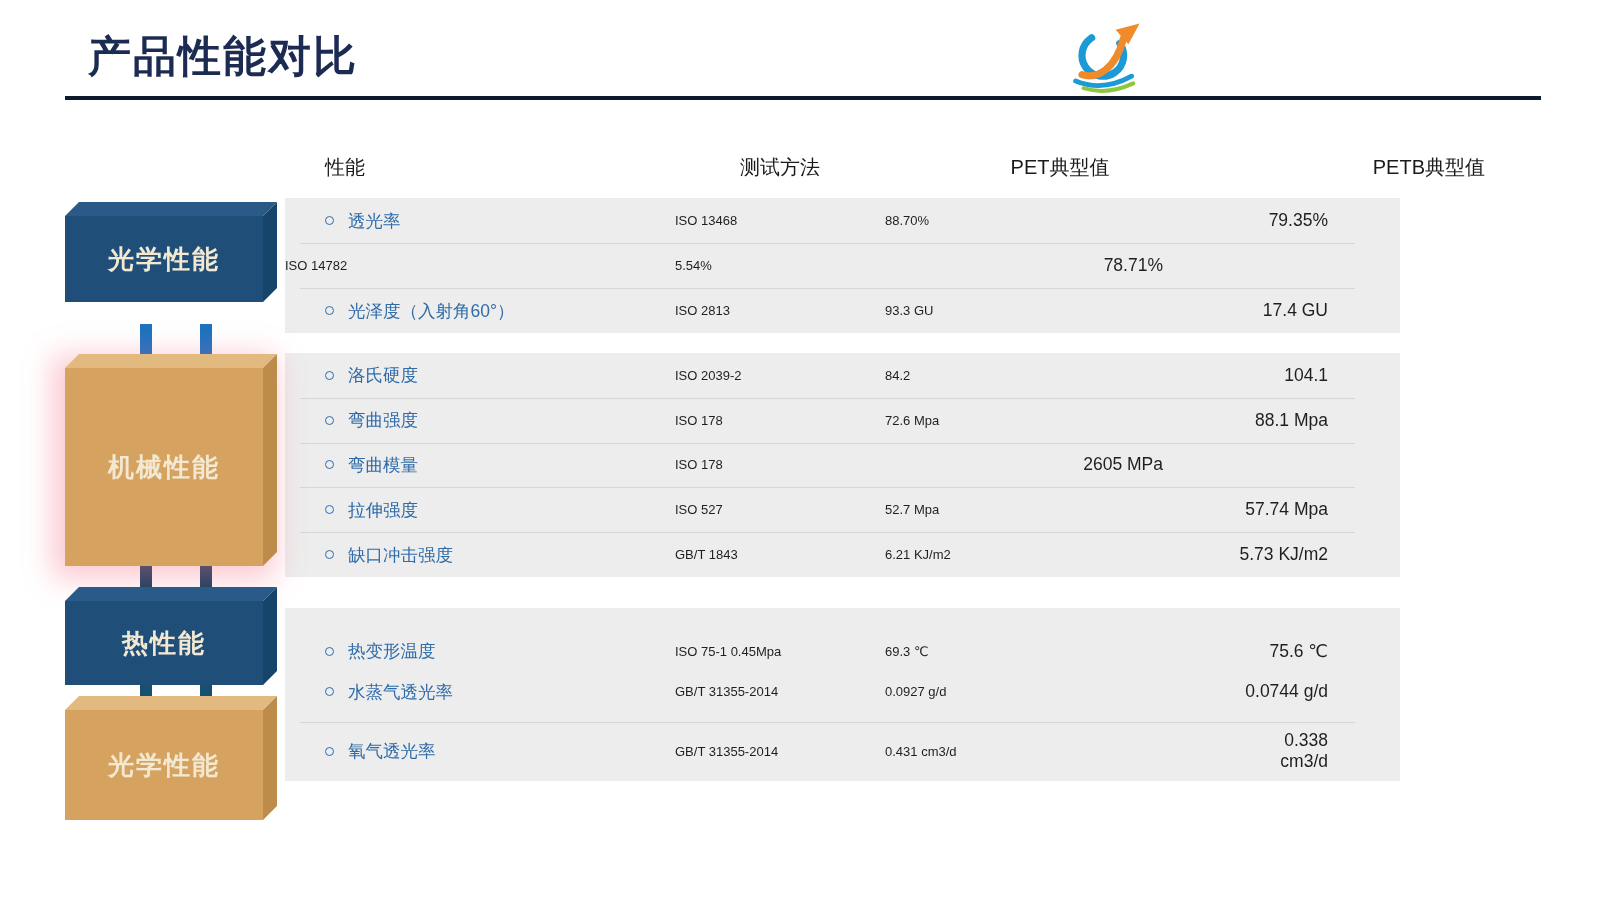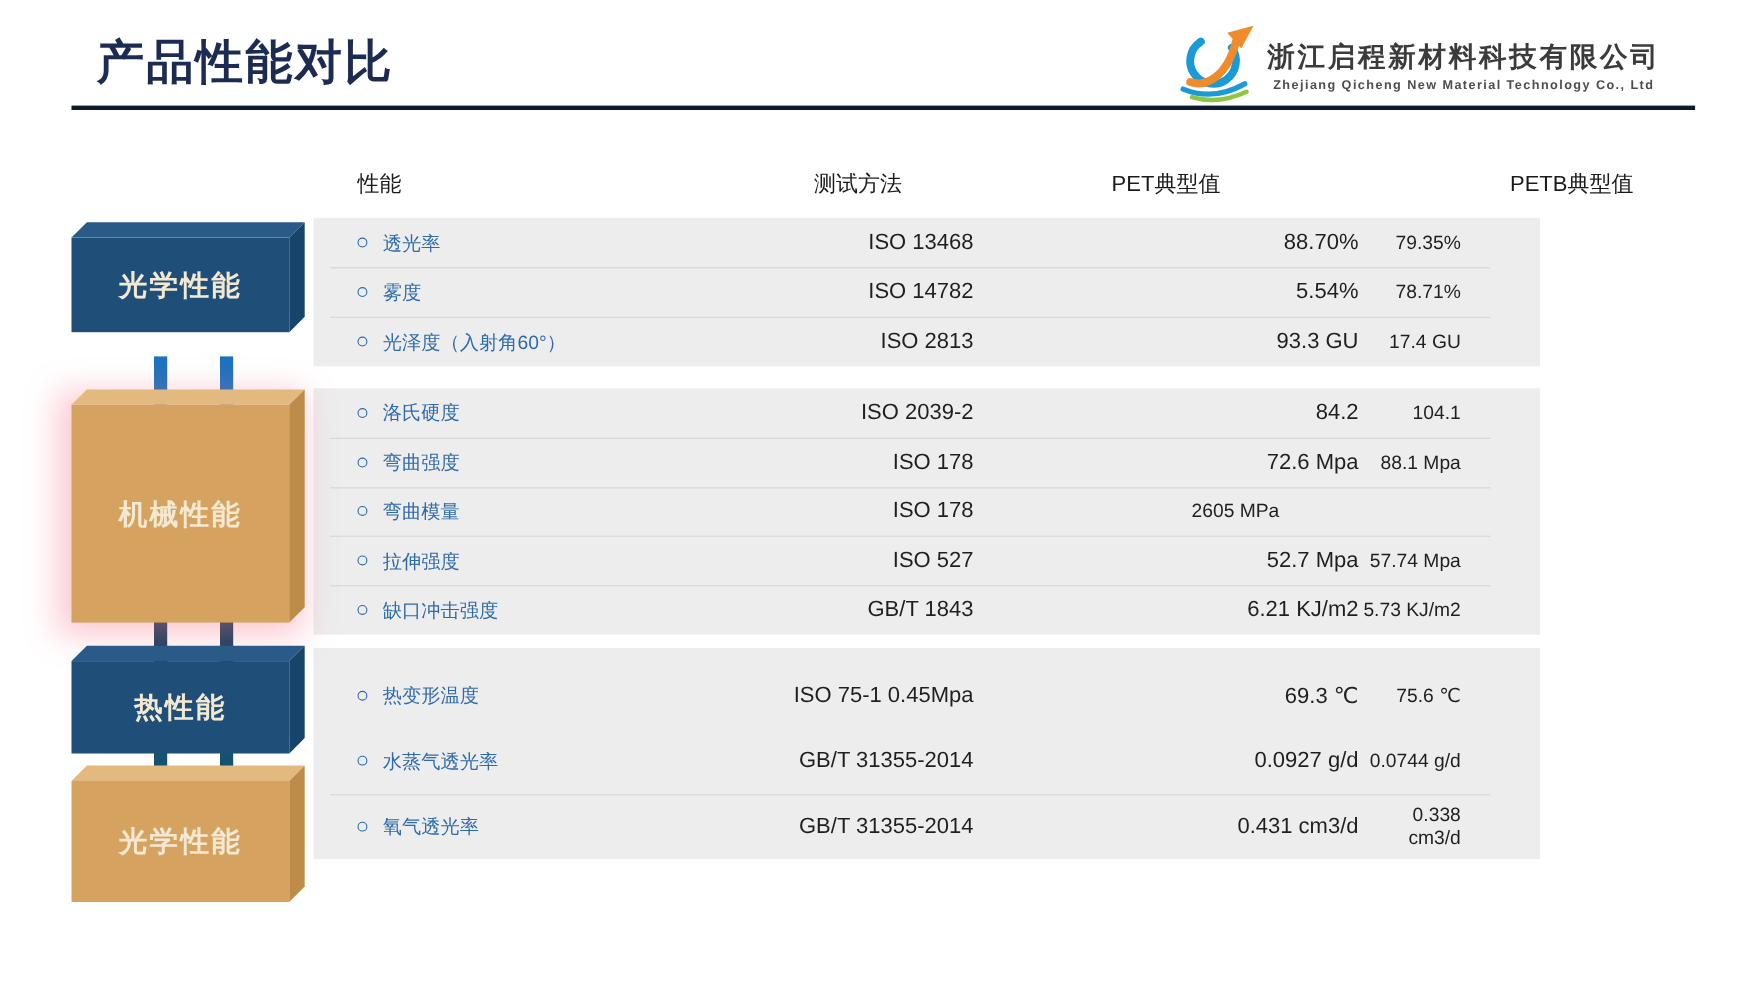--- a/index.html
+++ b/index.html
@@ -32,36 +32,36 @@
   .tbl-header .h-method,.tbl-header .h-pet{text-align:center;}
   .tbl-header .h-petb{text-align:right;padding-right:48px;}
 
   
   .panel{
     position:absolute;left:285px;width:1115px;background:#ededed;
     display:flex;flex-direction:column;z-index:1;
   }
   .panel-0{top:198px;height:135px;}
   .panel-1{top:353px;height:224px;}
-  .panel-2{top:589px;height:86px;}
+  .panel-2{top:608px;height:86px;}
   .panel-3{top:662px;height:119px;}
   .row{
     flex:1;display:grid;grid-template-columns:390px 210px 350px 1fr;
     align-items:center;position:relative;
   }
   .row + .row::before{
     content:"";position:absolute;top:0;left:15px;right:45px;height:1px;background:#d6d6d6;
   }
   .c-prop{display:flex;align-items:center;padding-left:40px;gap:14px;}
   .bullet{
     width:9px;height:9px;border:1.6px solid #2f6ba8;border-radius:50%;
     box-sizing:border-box;flex:0 0 auto;
   }
   .prop-label{font-size:17.5px;color:#2f6ba8;}
-  .c-method,.c-pet{text-align:right;font-size:20px;color:#1f1f1f;}
+  .c-method,.c-pet{text-align:left;font-size:13px;color:#1f1f1f;}
   .c-petb{text-align:right;padding-right:72px;font-size:17.5px;color:#1f1f1f;}
 
   
   .box{
     position:absolute;left:65px;width:198px;display:flex;align-items:center;justify-content:center;
     z-index:3;
   }
   .box-label{font-size:26px;font-weight:700;color:#f3e9d2;letter-spacing:2px;}
   .box::before{
     content:"";position:absolute;left:7px;top:-14px;width:100%;height:14px;transform:skewX(-45deg);
@@ -98,24 +98,20 @@
   <div class="logo">
     <span>
       <svg width="80" height="74" viewBox="0 0 100 92">
         <circle cx="46" cy="44" r="26" fill="none" stroke="#1b9ad6" stroke-width="9" stroke-dasharray="123 41" stroke-linecap="round" transform="rotate(-35 46 44)"></circle>
         <path d="M 20 68 C 38 74, 62 62, 72 22" fill="none" stroke="#ef8b2a" stroke-width="9" stroke-linecap="round"></path>
         <polygon points="62,12 92,4 78,30" fill="#ef8b2a"></polygon>
         <path d="M 12 76 Q 46 90 82 70" fill="none" stroke="#1b9ad6" stroke-width="6" stroke-linecap="round"></path>
         <path d="M 22 85 Q 52 94 84 79" fill="none" stroke="#8dc63f" stroke-width="5" stroke-linecap="round"></path>
       </svg>
     </span>
-    <div class="logo-text">
-      <span class="logo-cn">浙江启程新材料科技有限公司</span>
-      <span class="logo-en">Zhejiang Qicheng New Material Technology Co., Ltd</span>
-    </div>
   </div>
 
   <div class="header-rule"></div>
 
   <div class="tbl-header">
     <span class="h-prop">性能</span>
     <span class="h-method">测试方法</span>
     <span class="h-pet">PET典型值</span>
     <span class="h-petb">PETB典型值</span>
   </div>
@@ -145,24 +141,20 @@
         <div class="row">
           <div class="c-prop">
             <span class="bullet"></span>
             <span class="prop-label">透光率</span>
           </div>
           <div class="c-method">ISO 13468</div>
           <div class="c-pet">88.70%</div>
           <div class="c-petb">79.35%</div>
         </div>
         <div class="row">
-          <div class="c-prop">
-            <span class="bullet"></span>
-            <span class="prop-label">雾度</span>
-          </div>
           <div class="c-method">ISO 14782</div>
           <div class="c-pet">5.54%</div>
           <div class="c-petb">78.71%</div>
         </div>
         <div class="row">
           <div class="c-prop">
             <span class="bullet"></span>
             <span class="prop-label">光泽度（入射角60°）</span>
           </div>
           <div class="c-method">ISO 2813</div>

